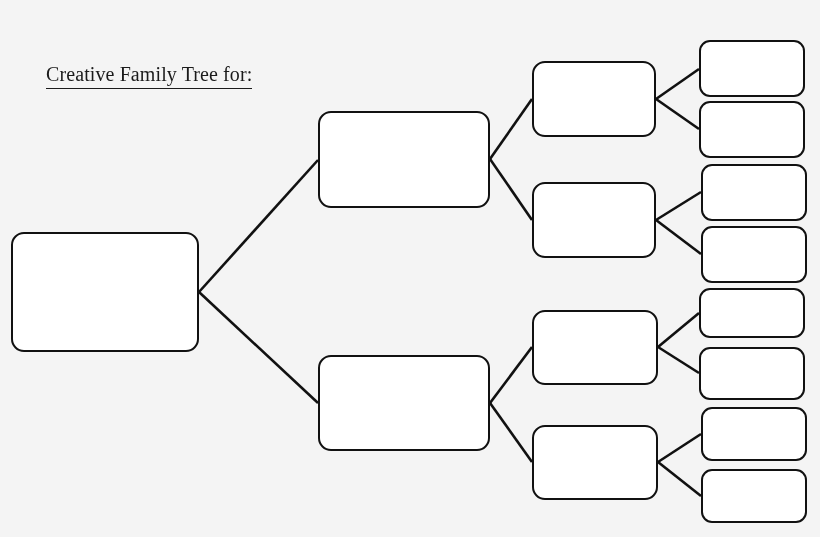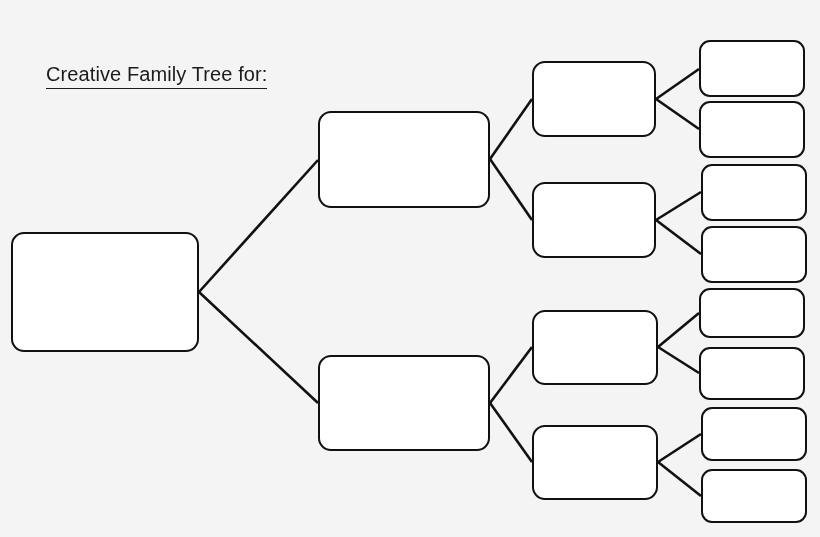--- a/index.html
+++ b/index.html
@@ -12,20 +12,21 @@
     height: 537px;
     background: #f4f4f4;
     font-family: "Liberation Sans", sans-serif;
     overflow: hidden;
   }
   #worksheet {
     position: relative;
     width: 820px;
     height: 537px;
     background: #f4f4f4;
+    font-family: Liberation Serif, serif;
   }
   #connector-layer {
     position: absolute;
     left: 0;
     top: 0;
     width: 820px;
     height: 537px;
     pointer-events: none;
   }
   #title-block {

